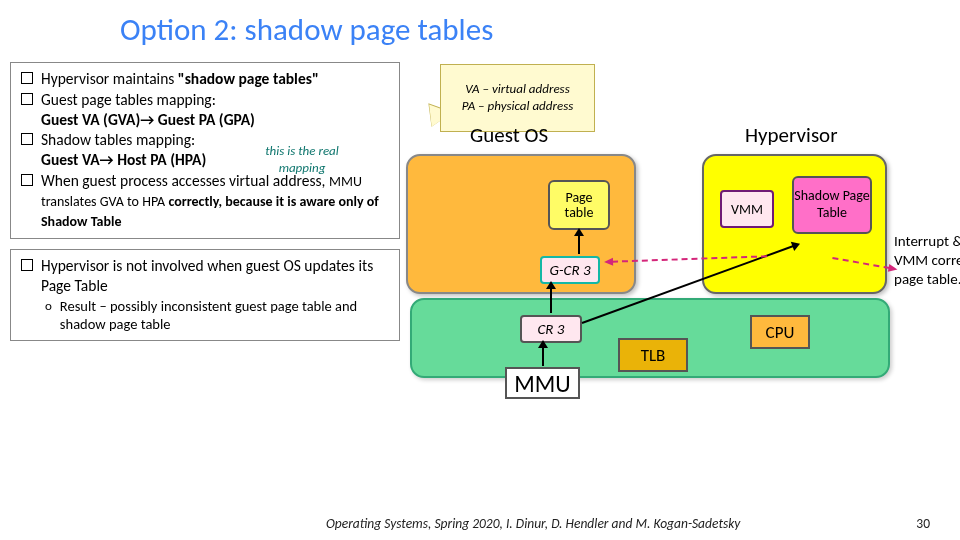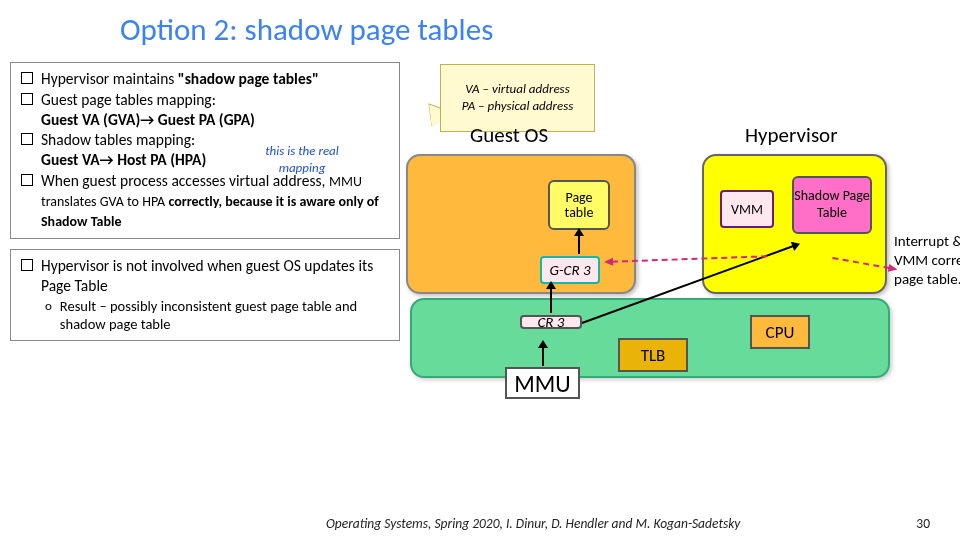--- a/index.html
+++ b/index.html
@@ -42,21 +42,21 @@
     border: 1.5px solid #000;
     margin: 3px 8px 0 0;
     flex-shrink: 0;
   }
   .bullet-box .txt { flex: 1; }
   .bullet-box .bold { font-weight: bold; }
   .small-note {
     font-style: italic;
     font-size: 13px;
     text-align: center;
-    color: #1d4ed8;
+    color: #0f766e;
     position: absolute;
   }
   .sub-li {
     display: flex;
     margin-left: 24px;
     font-size: 14.5px;
   }
   .sub-li .circ {
     font-size: 13px;
     margin: 1px 8px 0 0;
@@ -180,21 +180,21 @@
     left: 10px; top: 236px;
     width: 480px; height: 80px;
     background: #66db9a;
     border: 2px solid #3a7;
     border-radius: 14px;
     box-shadow: 2px 2px 4px rgba(0,0,0,0.2);
   }
   .cr3-box {
     position: absolute;
     left: 120px; top: 253px;
-    width: 62px; height: 14px;
+    width: 62px; height: 28px;
     background: #ffe7ef;
     border: 2px solid #555;
     border-radius: 4px;
     font-size: 15px;
     font-style: italic;
     text-align: center;
     display: flex;
     align-items: center;
     justify-content: center;
   }

